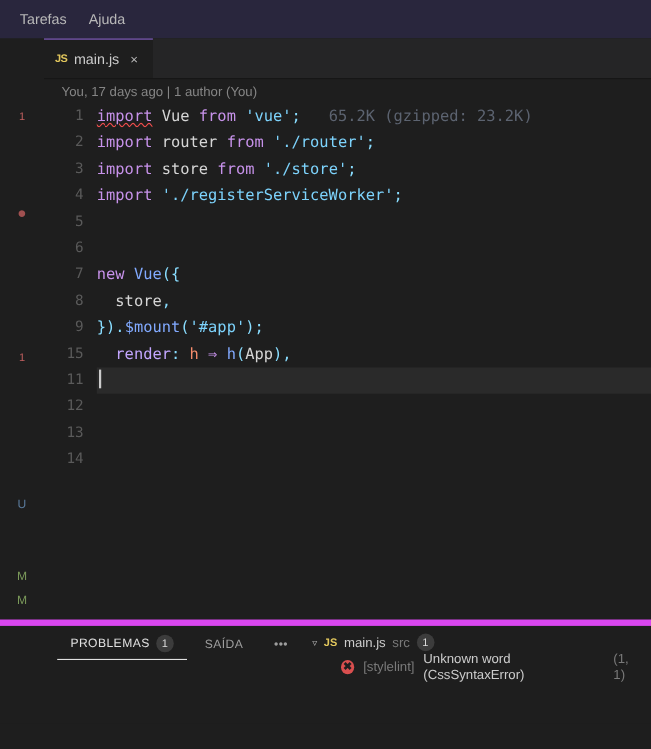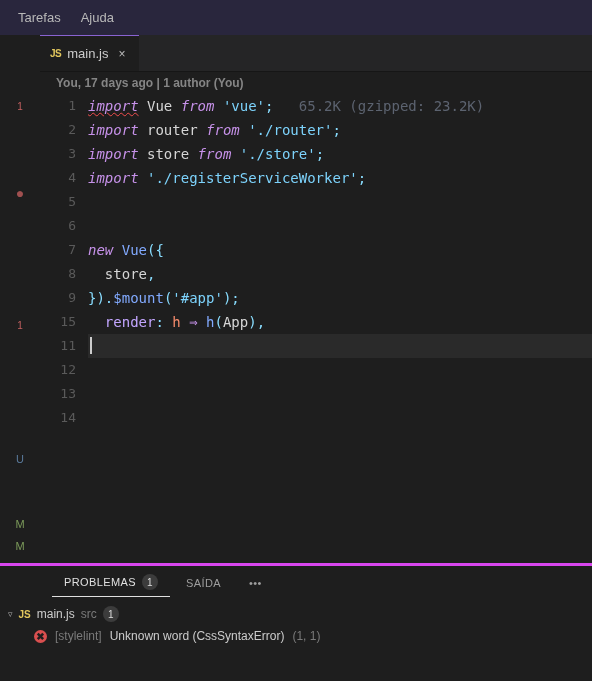--- a/index.html
+++ b/index.html
@@ -58,21 +58,20 @@
     font-size: 13px;
   }
   .tab .ficon { color: #e2c75d; font-weight: bold; font-size: 10px; letter-spacing: -0.5px; }
   .tab .close { color: #bbb; font-size: 12px; padding: 0 4px; cursor: pointer; }
 
   .codelens {
     padding: 4px 0 4px 16px;
     color: #858585;
     font-size: 12px;
     font-family: "Segoe UI", Arial, sans-serif;
-    font-weight: bold;
   }
 
   .code-area { flex: 1; display: flex; overflow: hidden; }
   .linenums {
     width: 48px;
     text-align: right;
     color: #5a5a5a;
     font-size: 13px;
     line-height: 24px;
     padding-right: 12px;
@@ -82,36 +81,36 @@
     flex: 1;
     font-size: 14px;
     line-height: 24px;
   }
   .code .row { height: 24px; white-space: pre; position: relative; }
   .current-line { background: #2a2a2a; }
   .cursor { display:inline-block; width:2px; height:17px; background:#cccccc; vertical-align: -3px; margin-left:2px;}
   .squiggle { text-decoration: underline wavy #f14c4c; text-decoration-thickness: 1px; }
 
   
-  .kw  { color: #c792ea; font-style: italic; }
+  .kw  { color: #c792ea; }
   .id  { color: #d6d6d6; }
   .str { color: #7dd3fc; }
   .pun { color: #89ddff; }
   .hint{ color: #5c6370; }
   .bool{ color: #ff9e64; }
   .func{ color: #82aaff; }
   .prop{ color: #c3a6ff; }
   .num { color: #f78c6c; }
   .arrow{ color: #c792ea; font-style: italic; }
 
   .panel {
     height: 95px;
-    border-top: 3px solid #d946ef;
-    background: #1e1e1e;
-    display: flex; flex-direction: column;
+    border-top: 6px solid #d946ef;
+    background: #1e1e1e;
+    display: flex; flex-direction: row;
     font-family: "Segoe UI", Arial, sans-serif;
     font-size: 12px;
   }
   .panel-tabs { display: flex; align-items: center; height: 33px; gap: 4px; padding: 0 2px;}
   .ptab { padding: 6px 12px; color: #9e9e9e; text-transform: uppercase; font-size: 11px; letter-spacing: .4px; display:flex; gap:6px; align-items:center; cursor:pointer; }
   .ptab.active { color: #e0e0e0; border-bottom: 1px solid #e0e0e0; }
   .badge { background: #3c3c3c; color: #ddd; border-radius: 8px; min-width: 16px; height: 16px; font-size: 10px; display:inline-flex; align-items:center; justify-content:center; padding:0 5px;}
   .panel-body { padding: 4px 8px; color:#ccc; }
   .prob-file { display:flex; align-items:center; gap:6px; height:22px; }
   .prob-file .twist { color:#aaa; font-size:9px;}

